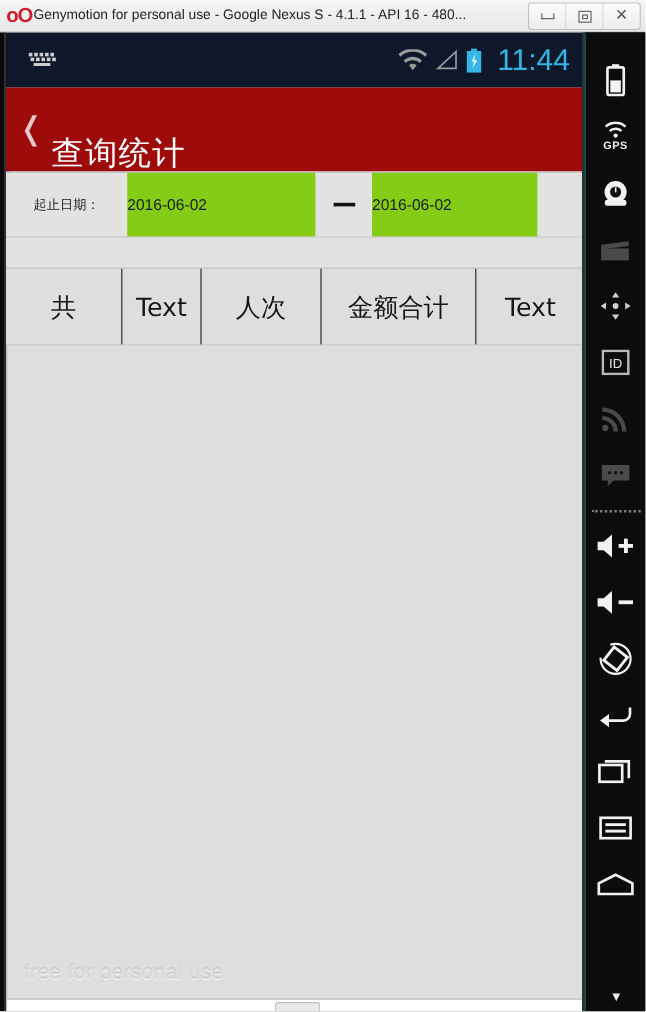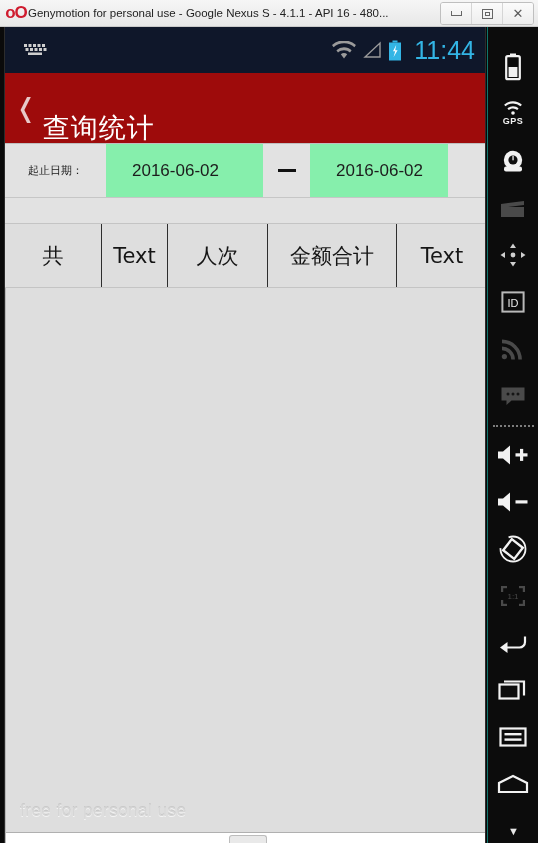--- a/index.html
+++ b/index.html
@@ -164,25 +164,25 @@
   .date-label {
     width: 101px;
     display: flex;
     align-items: center;
     justify-content: center;
     font-size: 11px;
     color: #1c1c1c;
     font-family: "DejaVu Sans", sans-serif;
   }
   .date-field {
-    background: #86efac;
-    display: flex;
-    align-items: center;
-    padding-left: 26px;
-    font-size: 17px;
+    background: #84cc16;
+    display: flex;
+    align-items: center;
+    padding-left: 0;
+    font-size: 13px;
     color: #1c1c1c;
     box-sizing: border-box;
   }
   .date-field.first { width: 157px; }
   .date-field.second { width: 138px; }
   .date-dash {
     width: 47px;
     display: flex;
     align-items: center;
     justify-content: center;
@@ -490,35 +490,20 @@
         </svg>
       </div>
 
       <div class="tool">
         <svg width="30" height="30" viewBox="0 0 30 30">
           <circle cx="15" cy="15" r="12.5" fill="none" stroke="#f2f2f2" stroke-width="1.8" stroke-dasharray="40 14"></circle>
           <rect x="8" y="8" width="14" height="14" fill="none" stroke="#f2f2f2" stroke-width="2.4" transform="rotate(38 15 15)"></rect>
         </svg>
       </div>
 
-      <div class="tool dim tool-col">
-        <svg width="26" height="22" viewBox="0 0 26 22">
-          <g fill="#4a4a4a">
-            <rect x="1" y="1" width="6" height="2.2"></rect>
-              <rect x="1" y="1" width="2.2" height="6"></rect>
-            <rect x="19" y="1" width="6" height="2.2"></rect>
-              <rect x="22.8" y="1" width="2.2" height="6"></rect>
-            <rect x="1" y="18.8" width="6" height="2.2"></rect>
-              <rect x="1" y="15" width="2.2" height="6"></rect>
-            <rect x="19" y="18.8" width="6" height="2.2"></rect>
-              <rect x="22.8" y="15" width="2.2" height="6"></rect>
-          </g>
-          <text x="13" y="14" text-anchor="middle" font-family="Liberation Sans, sans-serif" font-size="8" fill="#4a4a4a">1:1</text>
-        </svg>
-      </div>
 
       <div class="tool">
         <svg width="30" height="22" viewBox="0 0 30 22">
           <path d="M27 4.5v5.5a5.5 5.5 0 0 1-5.5 5.5H8" fill="none" stroke="#f2f2f2" stroke-width="2.2"></path>
           <polygon points="9.5,10 9.5,21 2,15.5" fill="#f2f2f2"></polygon>
         </svg>
       </div>
 
       <div class="tool">
         <svg width="30" height="22" viewBox="0 0 30 22">

